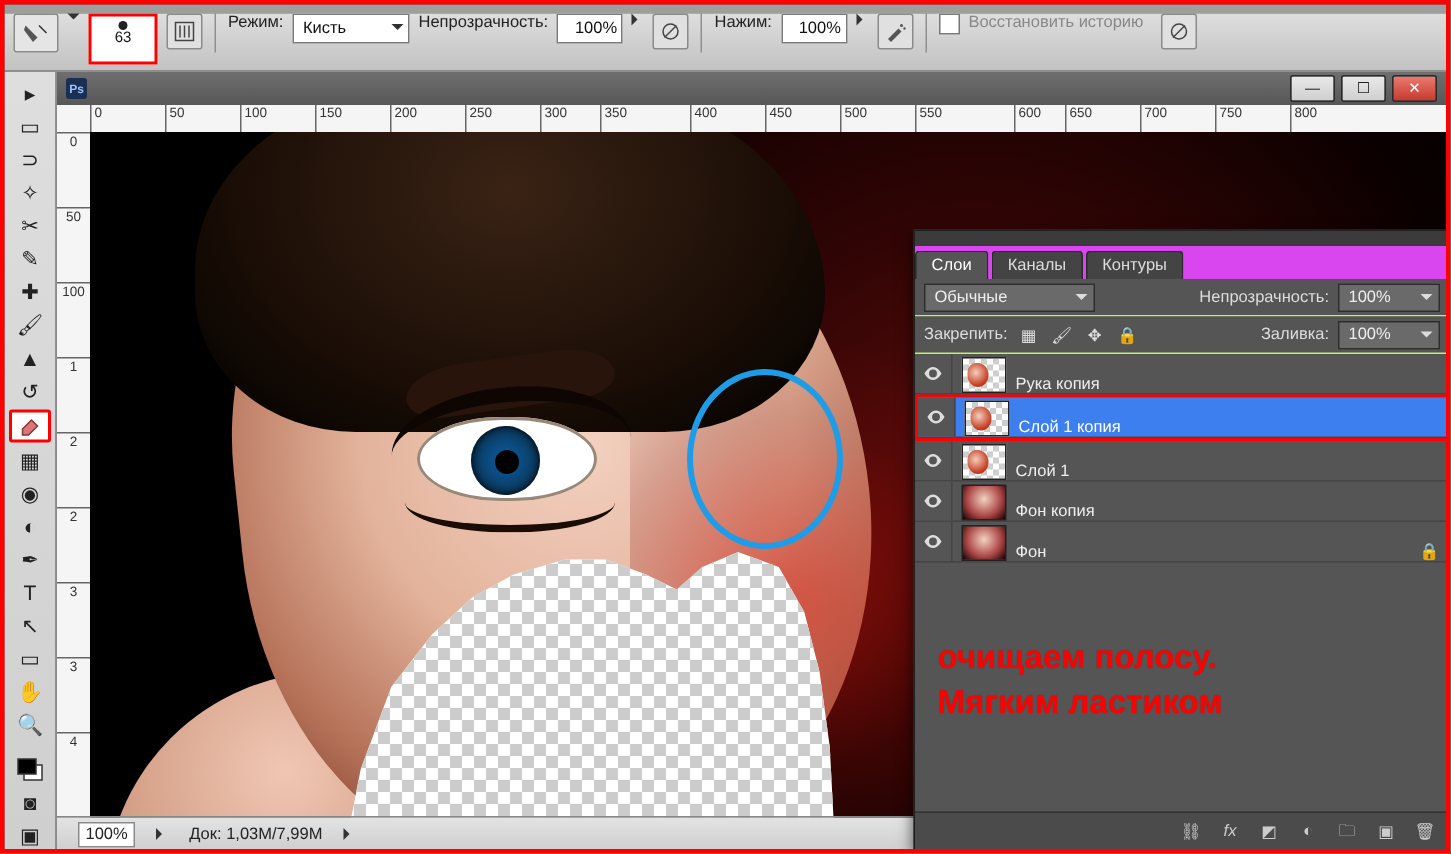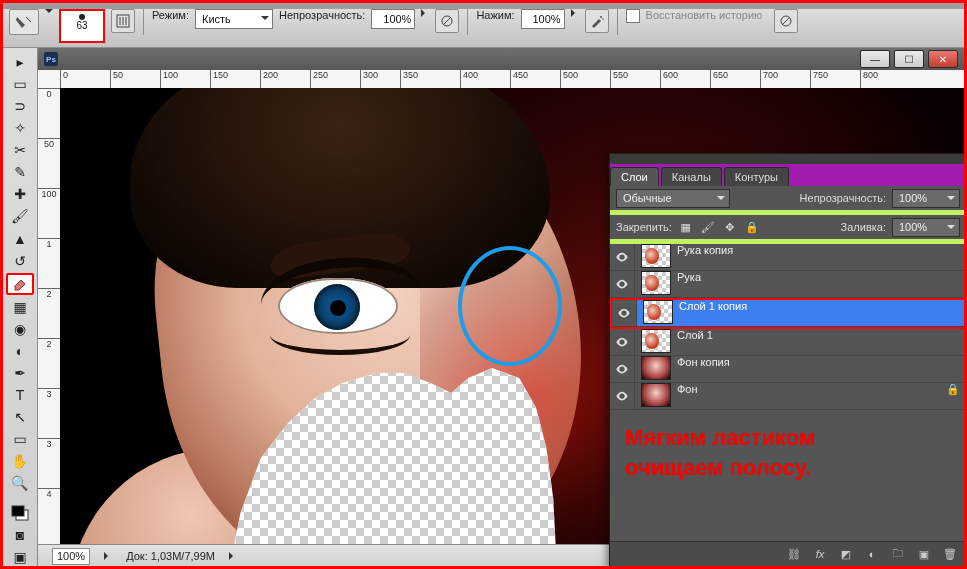--- a/index.html
+++ b/index.html
@@ -86,29 +86,29 @@
 
   .circle-ann{position:absolute;left:398px;top:158px;width:96px;height:112px;border:4px solid #1f9ce8;border-radius:50%;}
 
   
   .status{position:absolute;bottom:0;left:0;right:0;height:22px;background:linear-gradient(#e3e3e3,#cfcfcf);display:flex;align-items:center;gap:14px;padding:0 14px;color:#222;border-top:1px solid #888;}
   .status .sbx{background:#fff;border:1px solid #8a8a8a;padding:0 4px;height:15px;display:flex;align-items:center;}
 
   
   .panel{position:absolute;top:150px;right:-3px;width:356px;height:412px;background:#4f4f4f;border:1px solid #1e1e1e;box-shadow:-2px 2px 8px rgba(0,0,0,.5);display:flex;flex-direction:column;}
   .panel .grip{height:10px;background:#3b3b3b;}
-  .tabs{display:flex;background:#a21caf;height:22px;align-items:flex-end;}
+  .tabs{display:flex;background:#d946ef;height:22px;align-items:flex-end;}
   .tab{padding:3px 10px;font-size:11px;color:#ddd;border:1px solid #2a2a2a;border-bottom:none;background:#444;margin-right:2px;border-radius:3px 3px 0 0;}
   .tab.active{background:#555;color:#fff;}
-  .panel-row{display:flex;align-items:center;height:24px;padding:0 6px;gap:6px;color:#ddd;background:#555;border-bottom:5px solid #bef264;}
+  .panel-row{display:flex;align-items:center;height:24px;padding:0 6px;gap:6px;color:#ddd;background:#555;border-bottom:1px solid #bef264;}
   .panel .dd2{background:#6a6a6a;border:1px solid #2e2e2e;height:17px;color:#eee;padding:0 16px 0 6px;display:inline-flex;align-items:center;position:relative;min-width:90px;}
   .panel .dd2:after{content:"";position:absolute;right:4px;top:6px;border:4px solid transparent;border-top-color:#ddd;}
   .panel .sm-ico{width:16px;height:16px;display:flex;align-items:center;justify-content:center;color:#ddd;}
   .layers{flex:1;overflow:auto;background:#555;}
-  .layer{display:flex;align-items:flex-start;height:26px;border-bottom:1px solid #454545;gap:6px;padding-right:6px;color:#eee;}
+  .layer{display:flex;align-items:flex-end;height:26px;border-bottom:1px solid #454545;gap:6px;padding-right:6px;color:#eee;}
   .layer .eye{width:24px;height:26px;display:flex;align-items:center;justify-content:center;border-right:1px solid #454545;background:#555;position:static;border-radius:0;box-shadow:none;}
   .layer .eye svg{width:14px;height:14px;color:#ddd;}
   .layer .thumb{width:28px;height:22px;border:1px solid #222;background:#fff;}
   .thumb.trans{background-image:linear-gradient(45deg,#ccc 25%,transparent 25%),linear-gradient(-45deg,#ccc 25%,transparent 25%),linear-gradient(45deg,transparent 75%,#ccc 75%),linear-gradient(-45deg,transparent 75%,#ccc 75%);background-size:8px 8px;background-position:0 0,0 4px,4px -4px,-4px 0;background-color:#fff;position:relative;}
   .thumb.trans .blob{position:absolute;left:3px;top:3px;width:14px;height:16px;background:radial-gradient(circle at 40% 40%, #f2cfbc 0%, #c4351b 70%);border-radius:40% 50% 50% 50%;}
   .thumb.photo{background:radial-gradient(circle at 50% 40%, #f2d2c0 0%, #a44 60%, #100 100%);}
   .layer .name{flex:1;white-space:nowrap;}
   .layer.sel{background:var(--select-blue);color:#fff;}
   .layer.sel .name{color:#fff;}
   .layer-selwrap{border:2px solid var(--red);}
@@ -241,21 +241,21 @@
           <div class="tick" style="left: 100px;">100</div>
           <div class="tick" style="left: 150px;">150</div>
           <div class="tick" style="left: 200px;">200</div>
           <div class="tick" style="left: 250px;">250</div>
           <div class="tick" style="left: 300px;">300</div>
           <div class="tick" style="left: 340px;">350</div>
           <div class="tick" style="left: 400px;">400</div>
           <div class="tick" style="left: 450px;">450</div>
           <div class="tick" style="left: 500px;">500</div>
           <div class="tick" style="left: 550px;">550</div>
-          <div class="tick" style="left: 600px;">600</div>
+          <div class="tick" style="left: 616px;">600</div>
           <div class="tick" style="left: 650px;">650</div>
           <div class="tick" style="left: 700px;">700</div>
           <div class="tick" style="left: 750px;">750</div>
           <div class="tick" style="left: 800px;">800</div>
         </div>
       <div class="rulerV" id="rulerV">
           <div class="tickV" style="top: 0px;">0</div>
           <div class="tickV" style="top: 50px;">50</div>
           <div class="tickV" style="top: 100px;">100</div>
           <div class="tickV" style="top: 150px;">1</div>
@@ -331,31 +331,20 @@
           <div class="eye">
             <svg viewBox="0 0 16 16">
               <path d="M8 3C4 3 1.5 8 1.5 8S4 13 8 13s6.5-5 6.5-5S12 3 8 3zm0 8a3 3 0 110-6 3 3 0 010 6z" fill="currentColor"></path>
             </svg>
           </div>
           <div class="thumb trans">
             <div class="blob"></div>
           </div>
           <div class="name">Рука копия</div>
         </div>
-        <div class="layer">
-          <div class="eye">
-            <svg viewBox="0 0 16 16">
-              <path d="M8 3C4 3 1.5 8 1.5 8S4 13 8 13s6.5-5 6.5-5S12 3 8 3zm0 8a3 3 0 110-6 3 3 0 010 6z" fill="currentColor"></path>
-            </svg>
-          </div>
-          <div class="thumb trans">
-            <div class="blob"></div>
-          </div>
-          <div class="name">Рука</div>
-        </div>
         <div class="layer-selwrap">
           <div class="layer sel">
             <div class="eye">
               <svg viewBox="0 0 16 16">
                 <path d="M8 3C4 3 1.5 8 1.5 8S4 13 8 13s6.5-5 6.5-5S12 3 8 3zm0 8a3 3 0 110-6 3 3 0 010 6z" fill="currentColor"></path>
               </svg>
             </div>
             <div class="thumb trans">
               <div class="blob"></div>
             </div>
@@ -401,16 +390,16 @@
         </span>
       <span class="fico">◩</span>
       <span class="fico">◐</span>
       <span class="fico">🗀</span>
       <span class="fico">▣</span>
       <span class="fico">🗑</span>
     </div>
   </div>
 
   <div class="annotation">
+    <div>очищаем полосу.</div>
     <div>Мягким ластиком</div>
-    <div>очищаем полосу.</div>
   </div>
 </div>
 
 </body></html>

